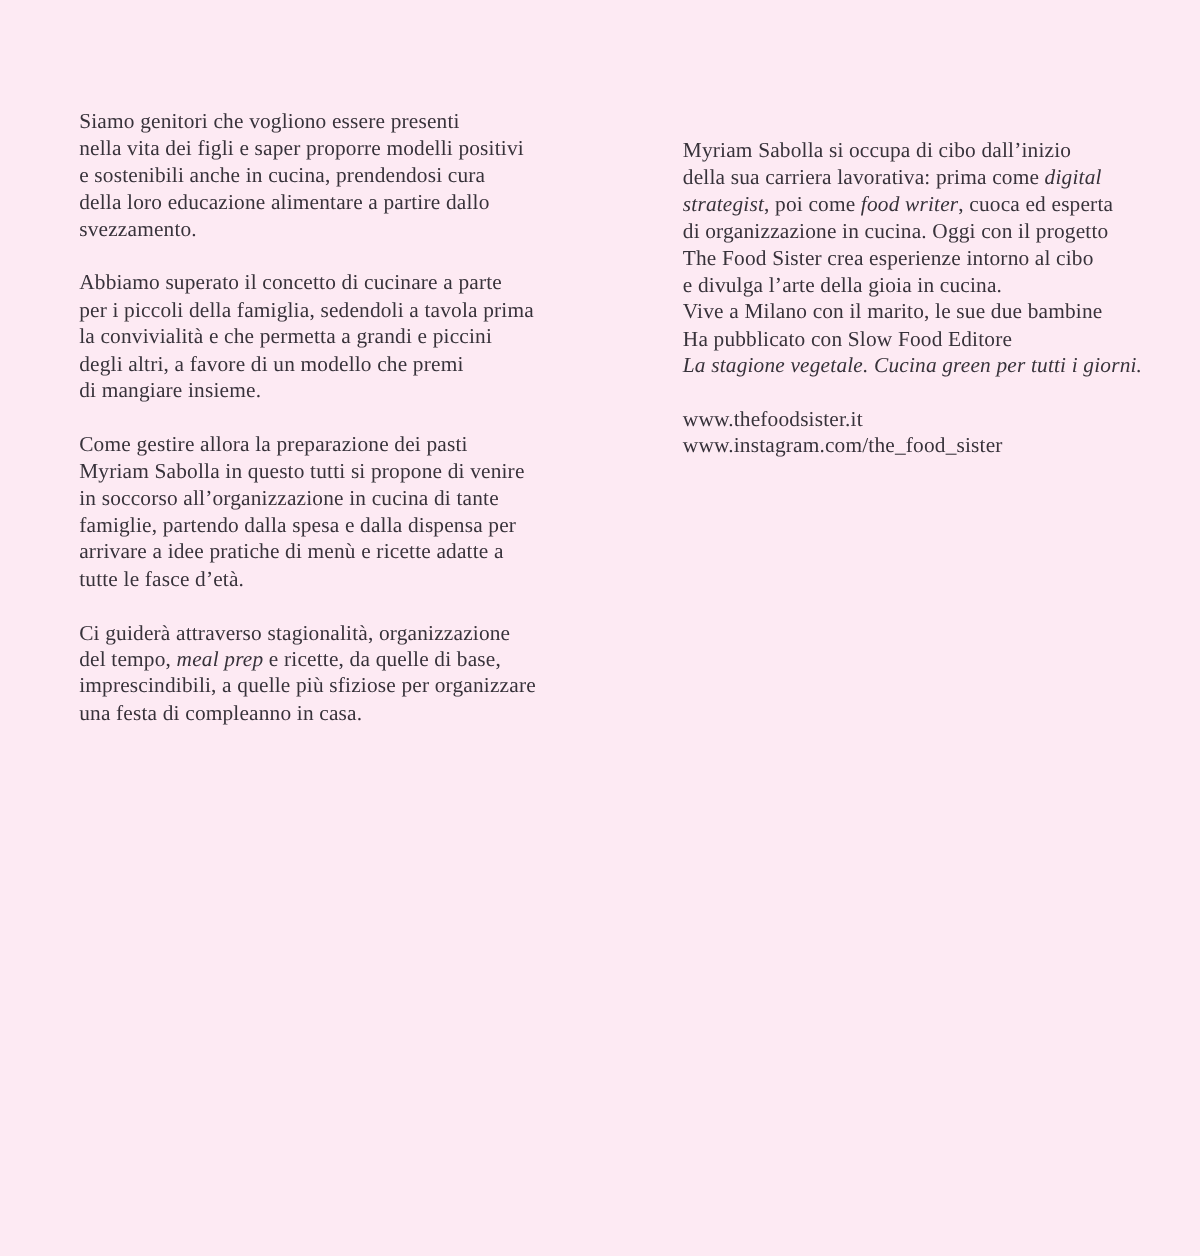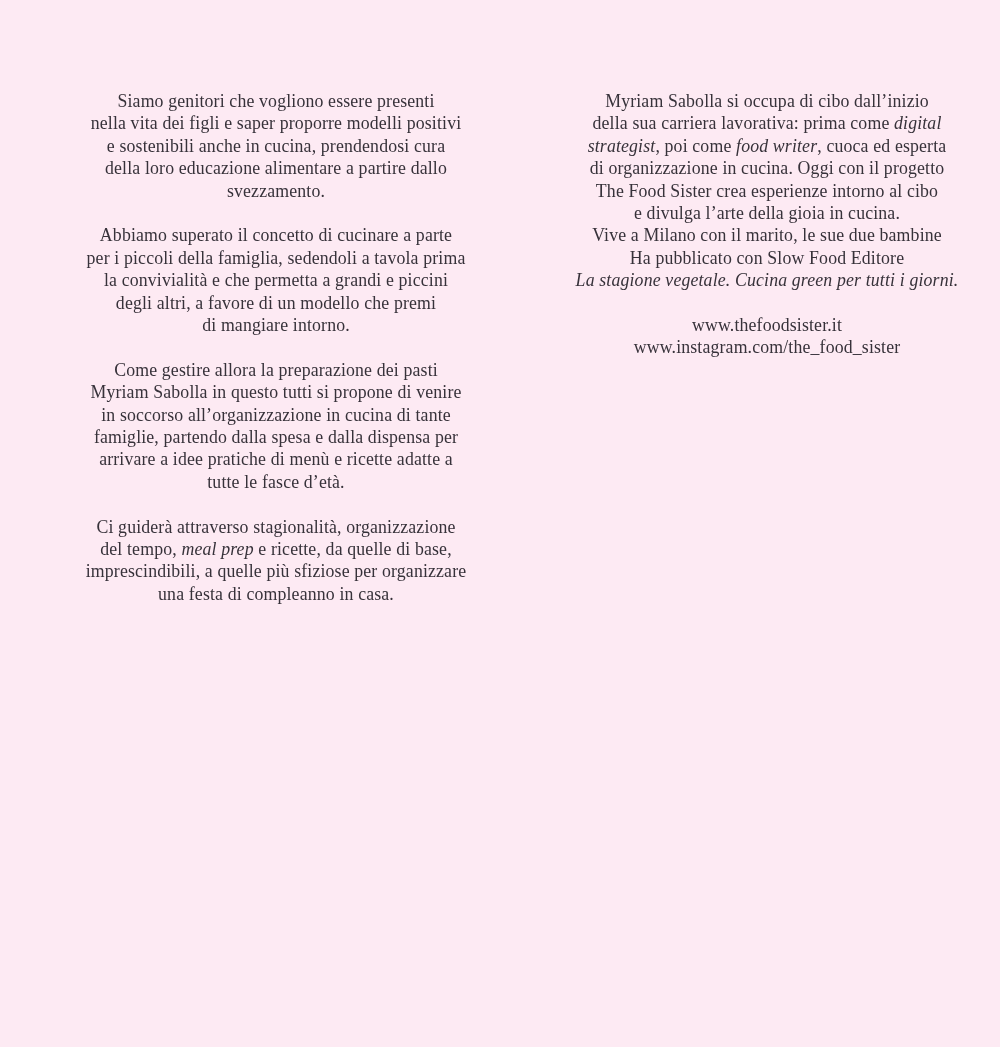--- a/index.html
+++ b/index.html
@@ -15,49 +15,48 @@
   }
   .text-column {
     position: absolute;
     top: 90px;
     width: 420px;
     font-size: 17.8px;
     line-height: 22.4px;
     letter-spacing: 0.15px;
   }
   #left-column  { left: 66px; }
-  #right-column { left: 557px; }
+  #right-column { left: 569px; margin-top: 24px; }
   p.para {
     margin: 0 0 22.4px 0;
     padding: 0;
   }
   .line {
     display: block;
     white-space: nowrap;
-    text-align: center;
   }
   em { font-style: italic; font-family: Liberation Serif, serif; }
 </style>
 </head>
 <body style="background: rgb(253, 234, 243); color: rgb(55, 50, 58);">
 
 <div class="text-column" id="left-column">
     <p class="para">
       <span class="line"><span>Siamo genitori che vogliono essere presenti</span></span>
       <span class="line"><span>nella vita dei figli e saper proporre modelli positivi</span></span>
       <span class="line"><span>e sostenibili anche in cucina, prendendosi cura</span></span>
       <span class="line"><span>della loro educazione alimentare a partire dallo</span></span>
       <span class="line"><span>svezzamento.</span></span>
     </p>
     <p class="para">
       <span class="line"><span>Abbiamo superato il concetto di cucinare a parte</span></span>
       <span class="line"><span>per i piccoli della famiglia, sedendoli a tavola prima</span></span>
       <span class="line"><span>la convivialità e che permetta a grandi e piccini</span></span>
       <span class="line"><span>degli altri, a favore di un modello che premi</span></span>
-      <span class="line"><span>di mangiare intorno.</span></span>
+      <span class="line"><span>di mangiare insieme.</span></span>
     </p>
     <p class="para">
       <span class="line"><span>Come gestire allora la preparazione dei pasti</span></span>
       <span class="line"><span>Myriam Sabolla in questo tutti si propone di venire</span></span>
       <span class="line"><span>in soccorso all’organizzazione in cucina di tante</span></span>
       <span class="line"><span>famiglie, partendo dalla spesa e dalla dispensa per</span></span>
       <span class="line"><span>arrivare a idee pratiche di menù e ricette adatte a</span></span>
       <span class="line"><span>tutte le fasce d’età.</span></span>
     </p>
     <p class="para">

